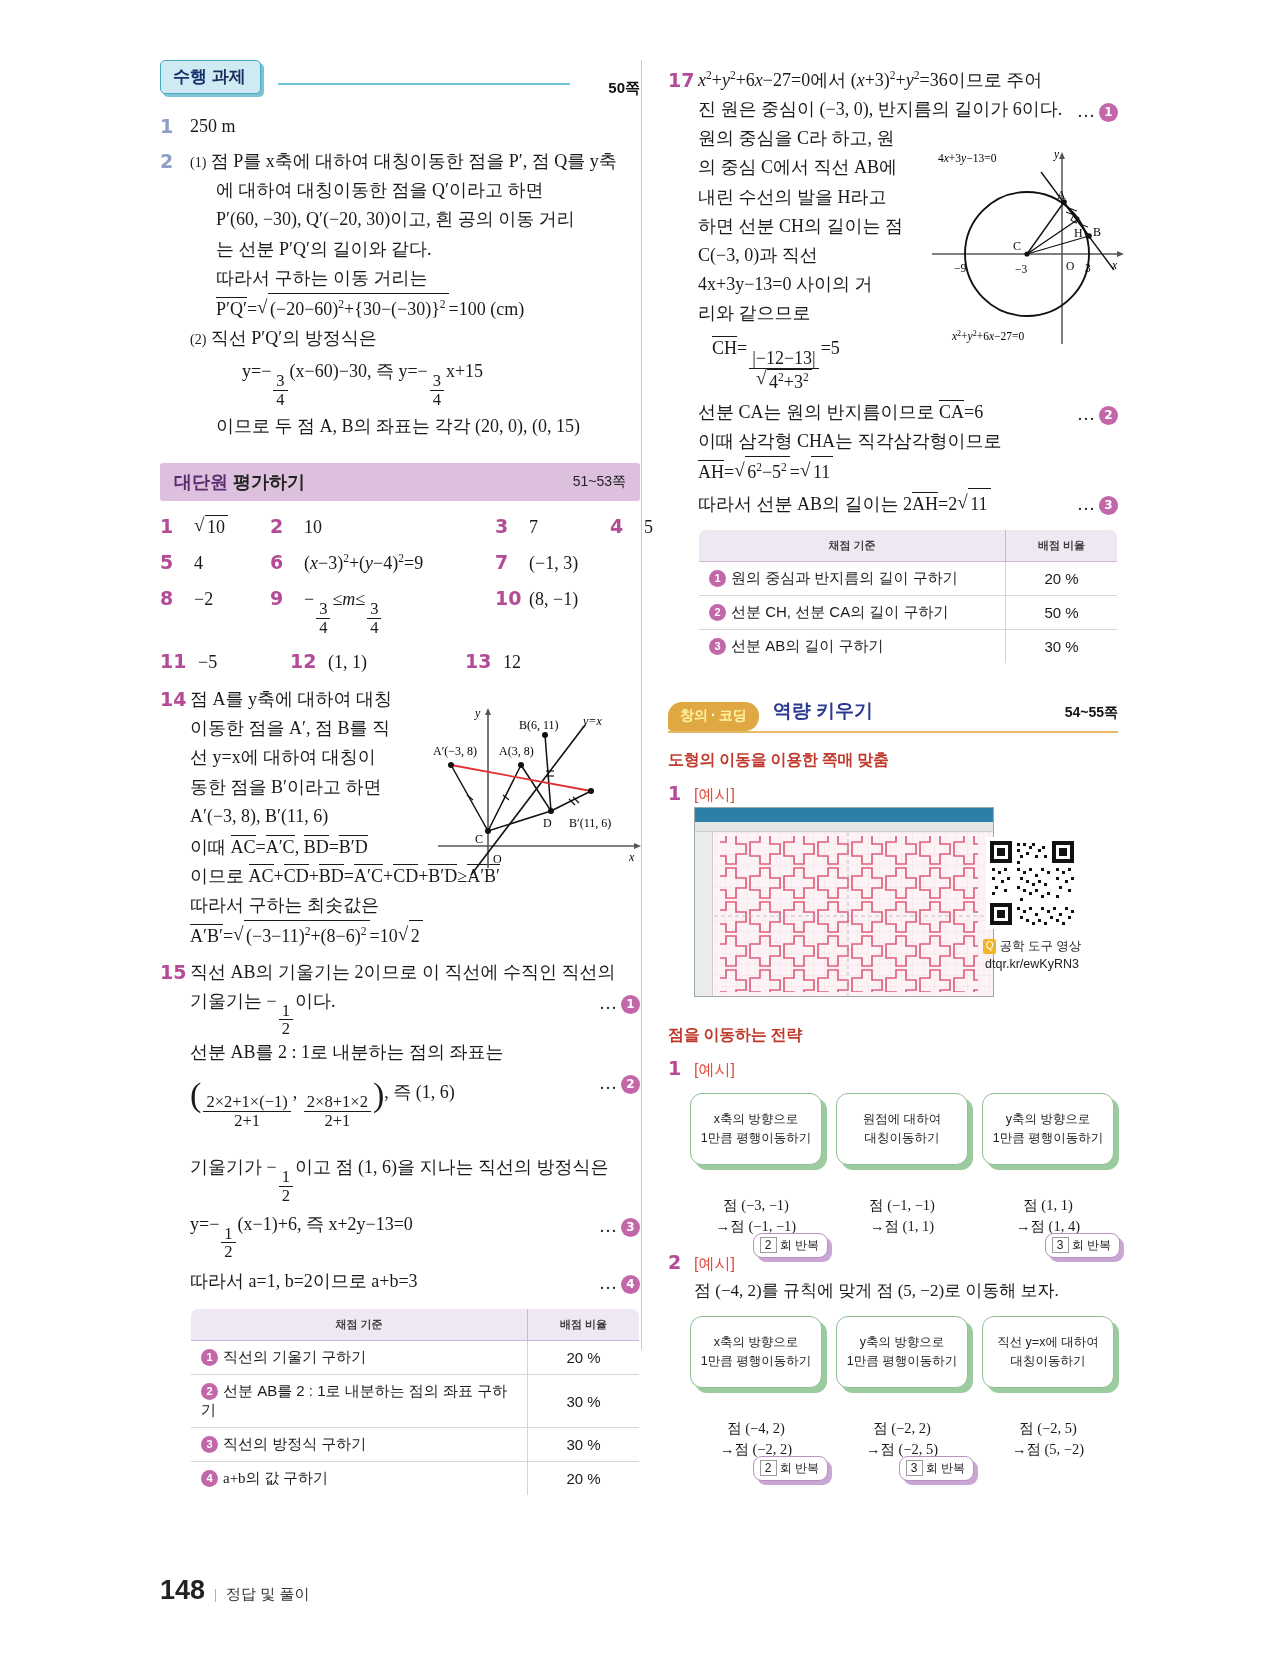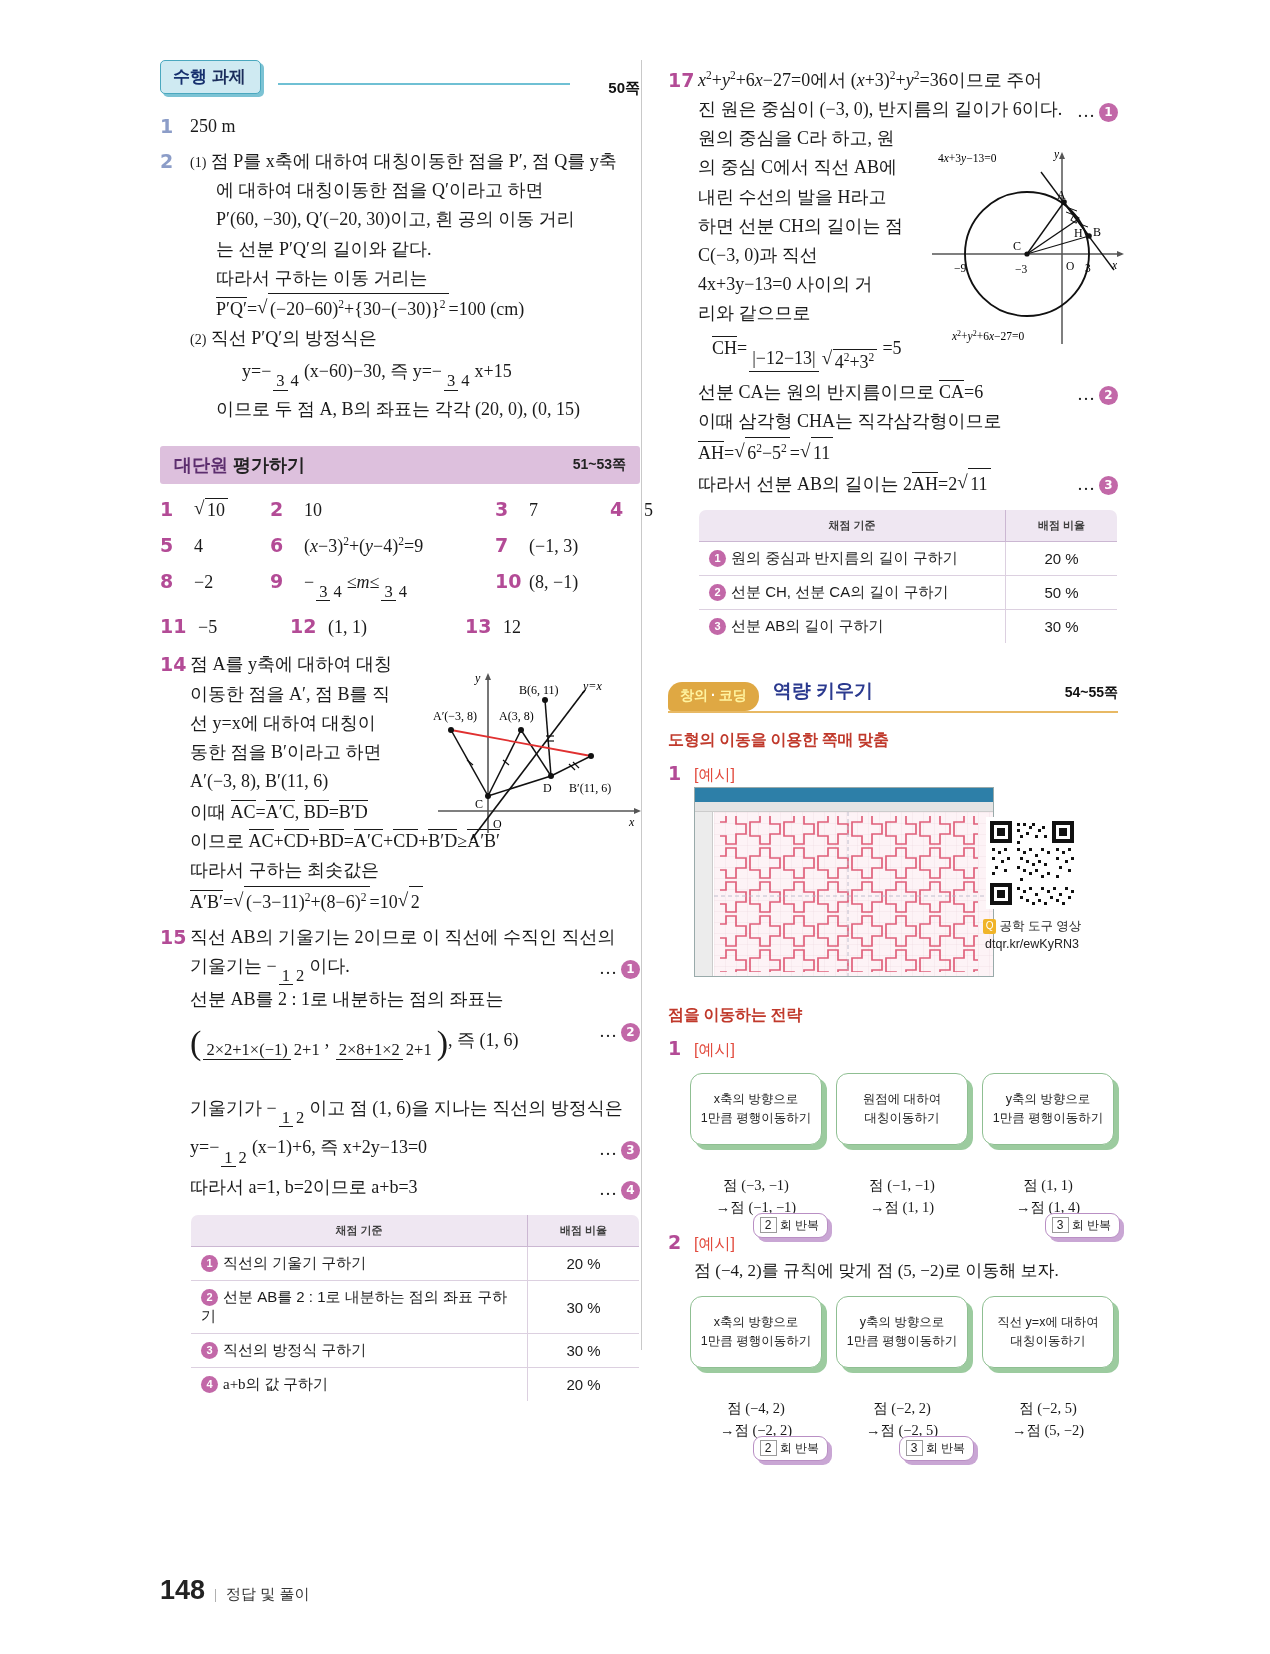--- a/index.html
+++ b/index.html
@@ -31,21 +31,21 @@
   .page-ref { position: absolute; right: 0; top: 19px; font-size: 15px; font-weight: bold;
               font-family: "Liberation Sans", sans-serif; color: #111; }
 
   
   .sec-head-eval {
     position: relative; background: #ddc0dd; height: 38px; border-radius: 3px;
     display: flex; align-items: center; padding: 0 14px; margin: 22px 0 14px 0;
   }
   .sec-head-eval .t1 { font-family: "Liberation Sans", sans-serif; font-size: 18px; font-weight: bold; color: #5c2d6e; }
   .sec-head-eval .t2 { font-family: "Liberation Sans", sans-serif; font-size: 18px; font-weight: bold; color: #222; margin-left: 5px; }
-  .sec-head-eval .pref { margin-left: auto; font-family: "Liberation Sans", sans-serif; font-size: 14px; font-weight: bold; color: #222; }
+  .sec-head-eval .pref { margin-left: auto; font-family: "Liberation Sans", sans-serif; font-size: 14px; font-weight: normal; color: #222; }
 
   
   .sec-head-comp { position: relative; height: 40px; margin: 18px 0 12px 0; }
   .tag-comp {
     display: inline-block; background: #dfa843; border-radius: 14px 14px 14px 4px;
     padding: 5px 12px 6px 12px; font-family: "Liberation Sans", sans-serif;
     font-size: 14px; font-weight: bold; color: #ffffff; position: relative; z-index: 3;
   }
   .tag-comp .y { color: #fff4a0; }
   .tag-comp .dot { color: #fff; margin: 0 3px; }
@@ -63,21 +63,21 @@
   }
   .pnum.mag { color: #b34b96; }
   .pbody { font-size: 18px; line-height: 1.62; flex: 1; }
 
   .line { display: block; }
   .indent { padding-left: 26px; }
   .mi { font-style: italic; font-family: "Liberation Serif", serif; }
   .blk { text-align: center; margin: 4px 0; }
 
   
-  .frac { display: inline-flex; flex-direction: row; vertical-align: -0.55em;
+  .frac { display: inline-flex; flex-direction: column; vertical-align: -0.55em;
           text-align: center; margin: 0 2px; font-size: 0.92em; line-height: 1.05; }
   .frac .num { border-bottom: 1.3px solid #1a1a1a; padding: 0 3px; }
   .frac .den { padding: 0 3px; }
   .frac.big { font-size: 1em; }
 
   
   .ovl { border-top: 1.3px solid #1a1a1a; padding-top: 1px; display: inline-block; line-height: 1.15; text-align: right; }
   
   .sqrt { display: inline-block; position: relative; padding-left: 11px; }
   .sqrt::before { content: "\221A"; position: absolute; left: 0; top: -1px; font-size: 1.06em; }

